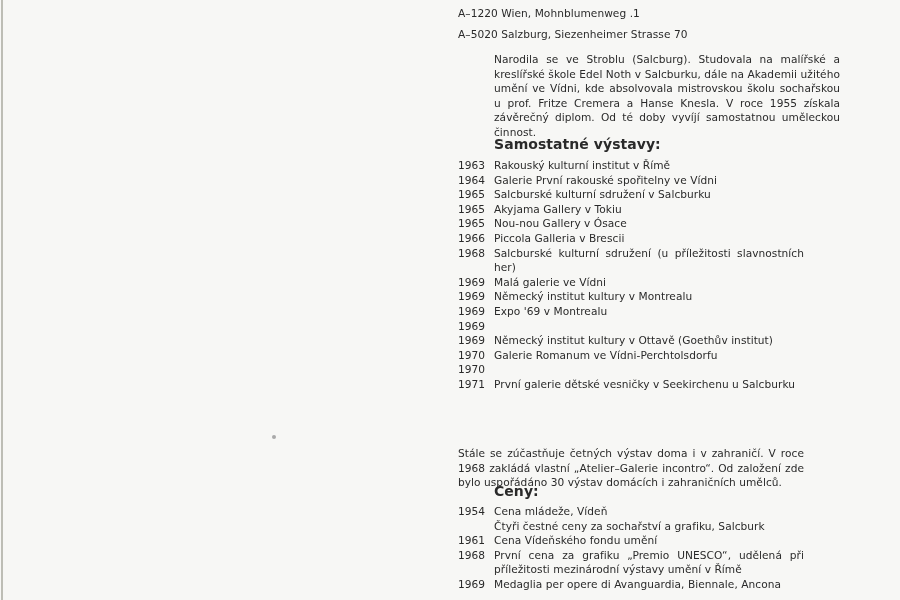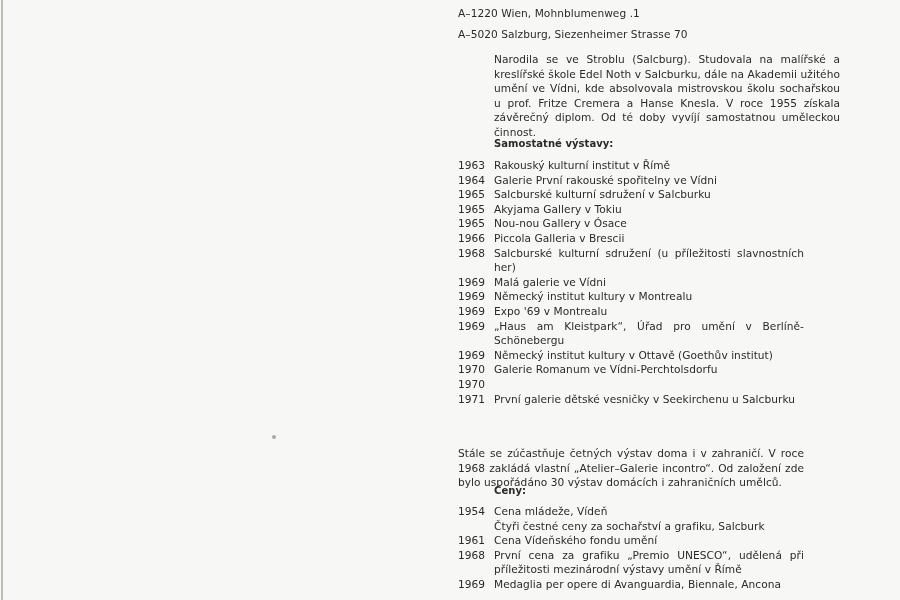--- a/index.html
+++ b/index.html
@@ -54,21 +54,21 @@
       width: 346px;
       line-height: 14.6px;
       text-align: justify;
       hyphens: manual;
       margin-left: 20px;
     }
     .section-title {
       position: absolute;
       left: 36px;
       font-weight: bold;
-      font-size: 10px;
+      font-size: 14px;
       line-height: 14px;
     }
     .list {
       position: absolute;
       left: 0;
       width: 346px;
       line-height: 14.6px;
     }
     .row {
       display: flex;
@@ -140,21 +140,20 @@
     <div class="row">
         <span class="year">1969</span>
         <span class="entry">Německý institut kultury v Montrealu</span>
       </div>
     <div class="row">
         <span class="year">1969</span>
         <span class="entry">Expo '69 v Montrealu</span>
       </div>
     <div class="row">
         <span class="year">1969</span>
-        <span class="entry">„Haus am Kleistpark“, Úřad pro umění v Berlíně-Schönebergu</span>
       </div>
     <div class="row">
         <span class="year">1969</span>
         <span class="entry">Německý institut kultury v Ottavě (Goethův institut)</span>
       </div>
     <div class="row">
         <span class="year">1970</span>
         <span class="entry">Galerie Romanum ve Vídni-Perchtolsdorfu</span>
       </div>
     <div class="row">

